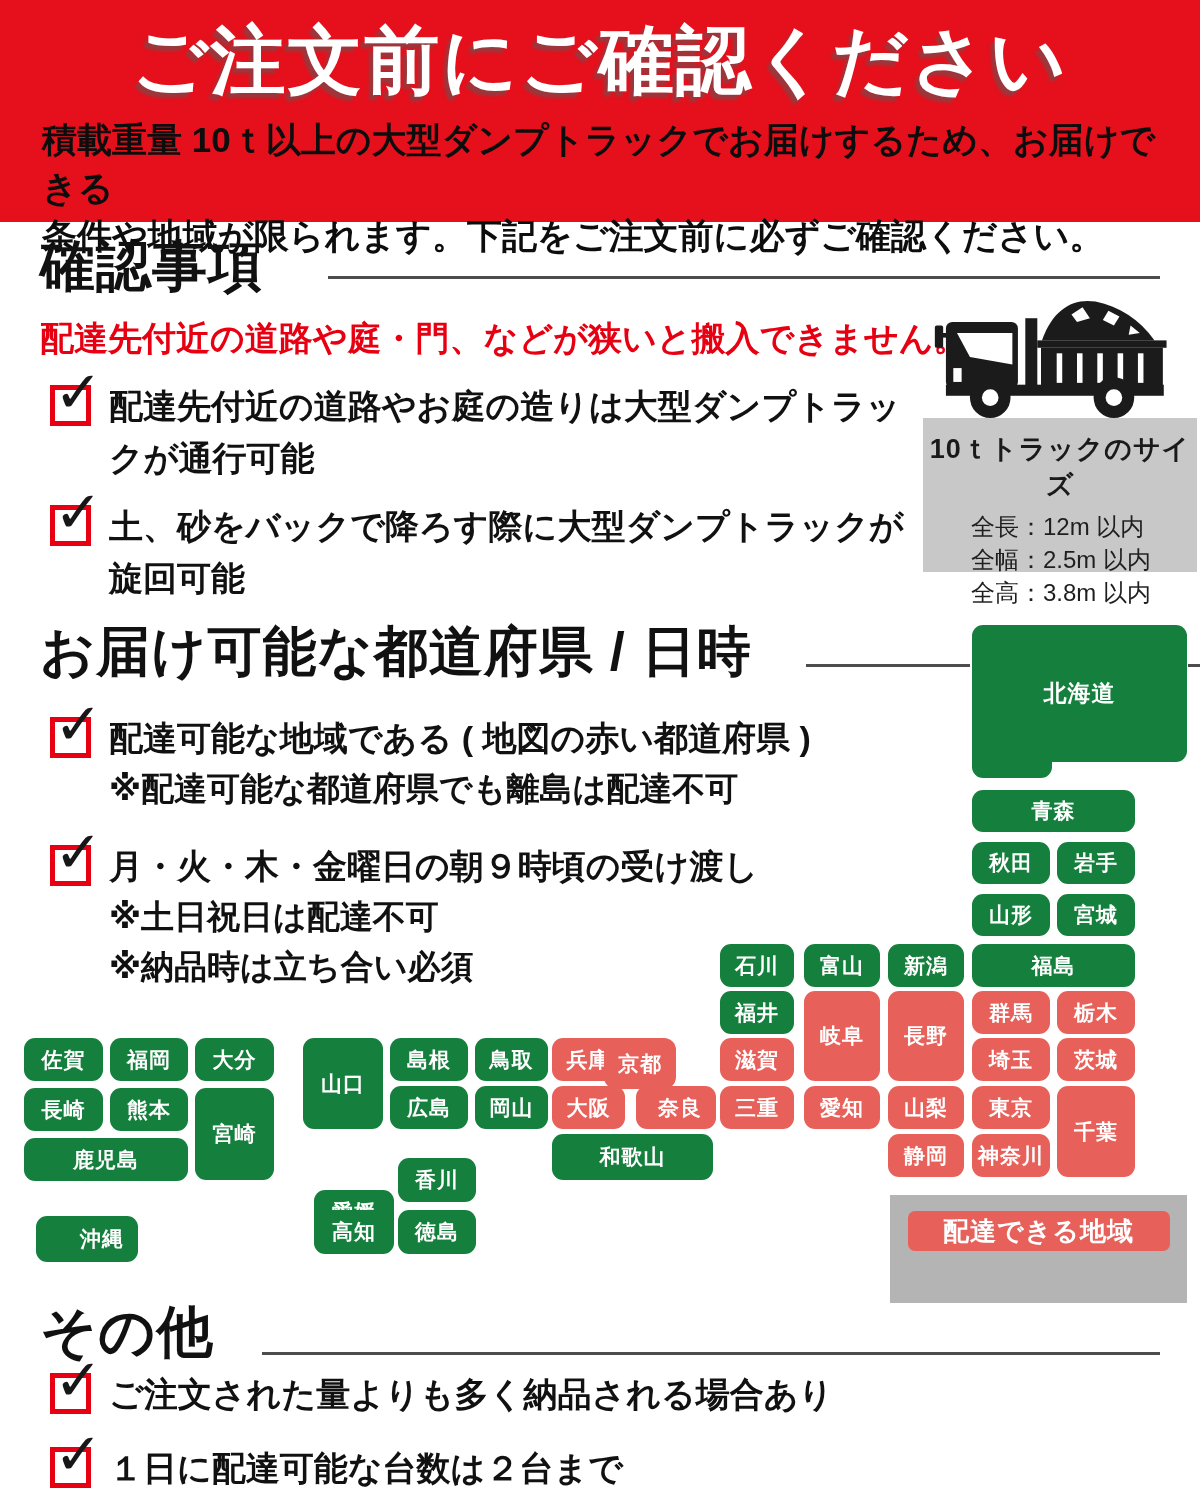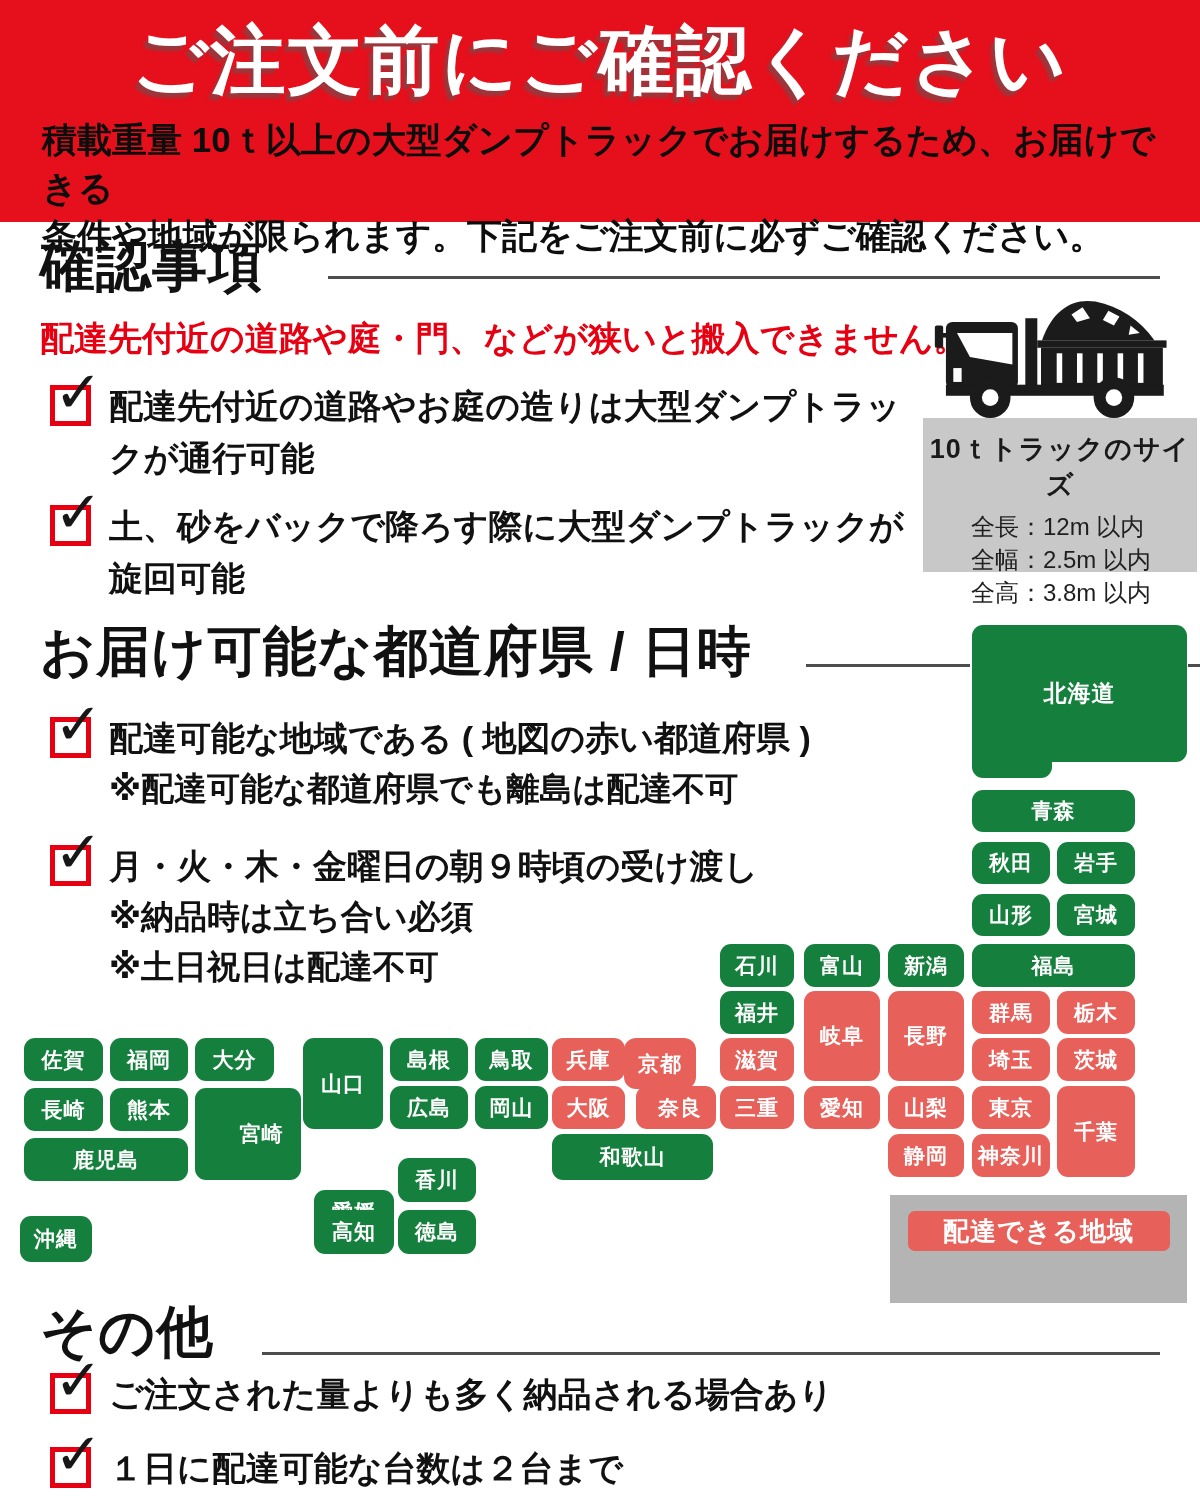--- a/index.html
+++ b/index.html
@@ -162,22 +162,22 @@
           <div class="item-text">配達可能な地域である ( 地図の赤い都道府県 )</div>
           <div class="item-note">※配達可能な都道府県でも離島は配達不可</div>
         </div>
       </div>
       <div class="chk-item">
         <span class="cb">
           <span class="mark">✓</span>
         </span>
         <div class="texts">
           <div class="item-text">月・火・木・金曜日の朝９時頃の受け渡し</div>
+          <div class="item-note">※土日祝日は配達不可</div>
           <div class="item-note">※納品時は立ち合い必須</div>
-          <div class="item-note">※土日祝日は配達不可</div>
         </div>
       </div>
     </div>
 
   <div id="japan-map">
     <div id="hokkaido-tab" class="pref pref-gray"></div>
   <div class="pref pref-gray" style="left: 972px; top: 625px; width: 215px; height: 137px; font-size: 23px;">北海道</div>
       <div class="pref pref-gray" style="left: 972px; top: 790px; width: 163px; height: 42px;">青森</div>
       <div class="pref pref-gray" style="left: 972px; top: 842px; width: 78px; height: 42px;">秋田</div>
       <div class="pref pref-gray" style="left: 1057px; top: 842px; width: 78px; height: 42px;">岩手</div>
@@ -186,21 +186,21 @@
       <div class="pref pref-gray" style="left: 720px; top: 944px; width: 74px; height: 43px;">石川</div>
       <div class="pref pref-gray" style="left: 804px; top: 944px; width: 76px; height: 43px;">富山</div>
       <div class="pref pref-gray" style="left: 888px; top: 944px; width: 76px; height: 43px;">新潟</div>
       <div class="pref pref-gray" style="left: 972px; top: 944px; width: 163px; height: 43px;">福島</div>
       <div class="pref pref-gray" style="left: 720px; top: 991px; width: 74px; height: 43px;">福井</div>
       <div class="pref pref-red" style="left: 804px; top: 991px; width: 76px; height: 90px;">岐阜</div>
       <div class="pref pref-red" style="left: 888px; top: 991px; width: 76px; height: 90px;">長野</div>
       <div class="pref pref-red" style="left: 972px; top: 991px; width: 78px; height: 43px;">群馬</div>
       <div class="pref pref-red" style="left: 1057px; top: 991px; width: 78px; height: 43px;">栃木</div>
       <div class="pref pref-red" style="left: 552px; top: 1038px; width: 73px; height: 43px;">兵庫</div>
-      <div class="pref pref-red" style="left: 624px; top: 1038px; width: 72px; height: 51px; border-radius: 12px;">京都</div>
+      <div class="pref pref-red" style="left: 604px; top: 1038px; width: 72px; height: 51px; border-radius: 12px;">京都</div>
       <div class="pref pref-red" style="left: 720px; top: 1038px; width: 74px; height: 43px;">滋賀</div>
       <div class="pref pref-red" style="left: 972px; top: 1038px; width: 78px; height: 43px;">埼玉</div>
       <div class="pref pref-red" style="left: 1057px; top: 1038px; width: 78px; height: 43px;">茨城</div>
       <div class="pref pref-red" style="left: 552px; top: 1086px; width: 73px; height: 43px;">大阪</div>
       <div class="pref pref-red" style="left: 636px; top: 1086px; width: 72px; height: 43px; padding-left: 8px;">奈良</div>
       <div class="pref pref-red" style="left: 720px; top: 1086px; width: 74px; height: 43px;">三重</div>
       <div class="pref pref-red" style="left: 804px; top: 1086px; width: 76px; height: 43px;">愛知</div>
       <div class="pref pref-red" style="left: 888px; top: 1086px; width: 76px; height: 43px;">山梨</div>
       <div class="pref pref-red" style="left: 972px; top: 1086px; width: 78px; height: 43px;">東京</div>
       <div class="pref pref-red" style="left: 1057px; top: 1086px; width: 78px; height: 91px;">千葉</div>
@@ -210,23 +210,23 @@
       <div class="pref pref-gray" style="left: 303px; top: 1038px; width: 80px; height: 91px;">山口</div>
       <div class="pref pref-gray" style="left: 390px; top: 1038px; width: 78px; height: 43px;">島根</div>
       <div class="pref pref-gray" style="left: 475px; top: 1038px; width: 73px; height: 43px;">鳥取</div>
       <div class="pref pref-gray" style="left: 390px; top: 1086px; width: 78px; height: 43px;">広島</div>
       <div class="pref pref-gray" style="left: 475px; top: 1086px; width: 73px; height: 43px;">岡山</div>
       <div class="pref pref-gray" style="left: 24px; top: 1038px; width: 79px; height: 43px;">佐賀</div>
       <div class="pref pref-gray" style="left: 110px; top: 1038px; width: 78px; height: 43px;">福岡</div>
       <div class="pref pref-gray" style="left: 195px; top: 1038px; width: 79px; height: 43px;">大分</div>
       <div class="pref pref-gray" style="left: 24px; top: 1088px; width: 79px; height: 43px;">長崎</div>
       <div class="pref pref-gray" style="left: 110px; top: 1088px; width: 78px; height: 43px;">熊本</div>
-      <div class="pref pref-gray" style="left: 195px; top: 1088px; width: 79px; height: 92px; padding-left: 27px;">宮崎</div>
+      <div class="pref pref-gray" style="left: 195px; top: 1088px; width: 79px; height: 92px;">宮崎</div>
       <div class="pref pref-gray" style="left: 24px; top: 1138px; width: 164px; height: 43px;">鹿児島</div>
-      <div class="pref pref-gray" style="left: 20px; top: 1216px; width: 72px; height: 46px;">沖縄</div>
+      <div class="pref pref-gray" style="left: 36px; top: 1216px; width: 72px; height: 46px; padding-left: 30px;">沖縄</div>
       <div class="pref pref-gray" style="left: 314px; top: 1158px; width: 80px; height: 44px; margin-top: 32px;">愛媛</div>
       <div class="pref pref-gray" style="left: 398px; top: 1158px; width: 78px; height: 44px;">香川</div>
       <div class="pref pref-gray" style="left: 314px; top: 1210px; width: 80px; height: 44px;">高知</div>
       <div class="pref pref-gray" style="left: 398px; top: 1210px; width: 78px; height: 44px;">徳島</div>
     </div>
 
   <div id="legend">
       <div class="legend-pill legend-red first">配達できる地域</div>
     </div>
 

